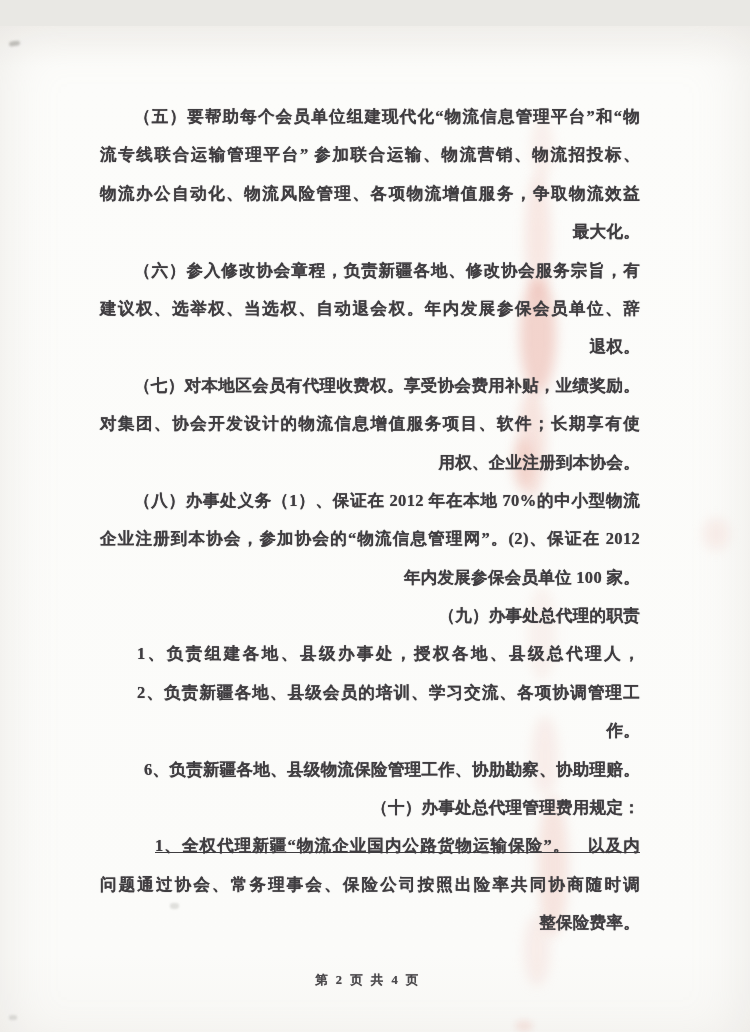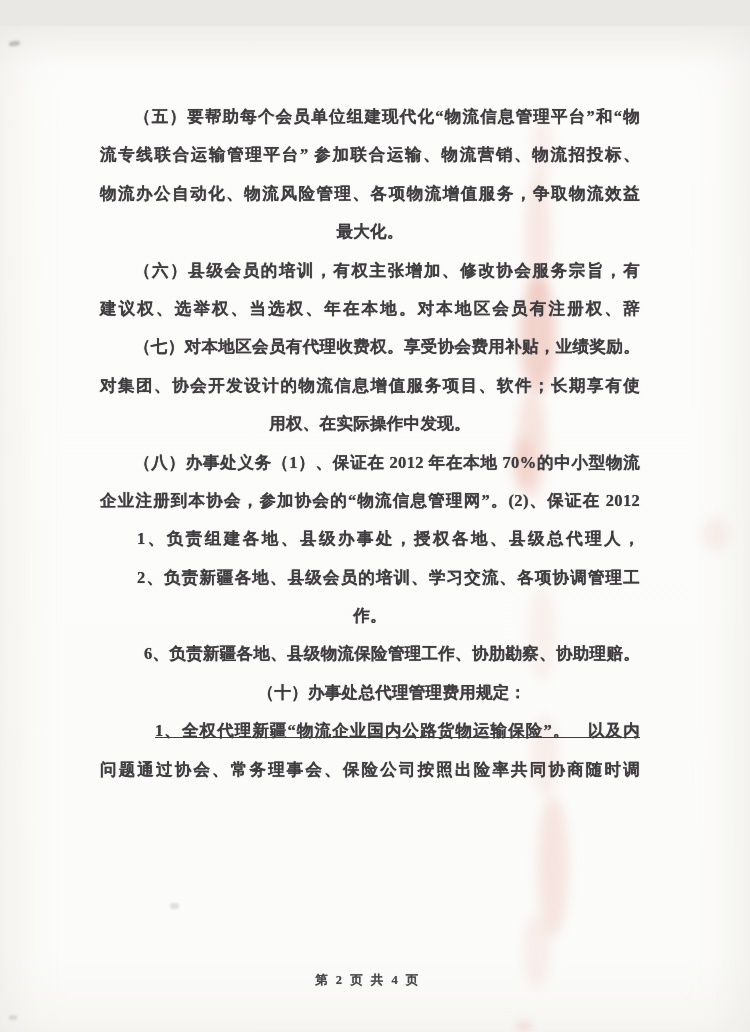--- a/index.html
+++ b/index.html
@@ -22,21 +22,21 @@
   }
   .ln {
     height: 38.4px;
     line-height: 38.4px;
     font-size: 16.5px;
     letter-spacing: 0.3px;
     font-weight: 600;
     color: #3f3d40;
     text-shadow: 0 0 0.8px rgba(70, 66, 70, 0.85);
     white-space: nowrap;
-    text-align: center;
+    text-align: right;
   }
   .jf { text-align: justify; text-align-last: justify; }
   .i1 { text-indent: 34px; }
   .i2 { text-indent: 37px; }
   .i3 { text-indent: 44px; }
   .i4 { text-indent: 55px; text-decoration: underline; }
   .footer {
     position: absolute;
     left: 0; right: 14px; top: 946px;
     text-align: center;
@@ -92,31 +92,35 @@
   <div class="stain s11"></div>
   <div class="speck p1"></div>
   <div class="speck p2"></div>
   <div class="speck p3"></div>
 
   <div class="content">
     <div class="ln i1 jf">（五）要帮助每个会员单位组建现代化“物流信息管理平台”和“物</div>
     <div class="ln jf">流专线联合运输管理平台” 参加联合运输、物流营销、物流招投标、</div>
     <div class="ln jf">物流办公自动化、物流风险管理、各项物流增值服务，争取物流效益</div>
     <div class="ln">最大化。</div>
-    <div class="ln i1 jf">（六）县级会员的培训，有权主张增加、修改协会服务宗旨，有</div>
-    <div class="ln jf">建议权、选举权、当选权、年在本地。对本地区会员有注册权、辞</div>
+    <div class="ln i1 jf">（六）参入修改协会章程，负责新疆各地、修改协会服务宗旨，有</div>
+    <div class="ln jf">建议权、选举权、当选权、自动退会权。年内发展参保会员单位、辞</div>
+    <div class="ln">退权。</div>
     <div class="ln i1 jf">（七）对本地区会员有代理收费权。享受协会费用补贴，业绩奖励。</div>
     <div class="ln jf">对集团、协会开发设计的物流信息增值服务项目、软件；长期享有使</div>
-    <div class="ln">用权、在实际操作中发现。</div>
+    <div class="ln">用权、企业注册到本协会。</div>
     <div class="ln i1 jf">（八）办事处义务（1）、保证在 2012 年在本地 70%的中小型物流</div>
     <div class="ln jf">企业注册到本协会，参加协会的“物流信息管理网”。(2)、保证在 2012</div>
+    <div class="ln">年内发展参保会员单位 100 家。</div>
+    <div class="ln i1">（九）办事处总代理的职责</div>
     <div class="ln i2 jf">1、负责组建各地、县级办事处，授权各地、县级总代理人，</div>
     <div class="ln i2 jf">2、负责新疆各地、县级会员的培训、学习交流、各项协调管理工</div>
     <div class="ln">作。</div>
     <div class="ln i3 jf">6、负责新疆各地、县级物流保险管理工作、协肋勘察、协助理赔。</div>
     <div class="ln i3">（十）办事处总代理管理费用规定：</div>
     <div class="ln i4 jf">1、全权代理新疆“物流企业国内公路货物运输保险”。　以及内</div>
     <div class="ln jf">问题通过协会、常务理事会、保险公司按照出险率共同协商随时调</div>
+    <div class="ln">整保险费率。</div>
   </div>
 
   <div class="footer">第 2 页 共 4 页</div>
 
 </div>
 
 </body></html>

